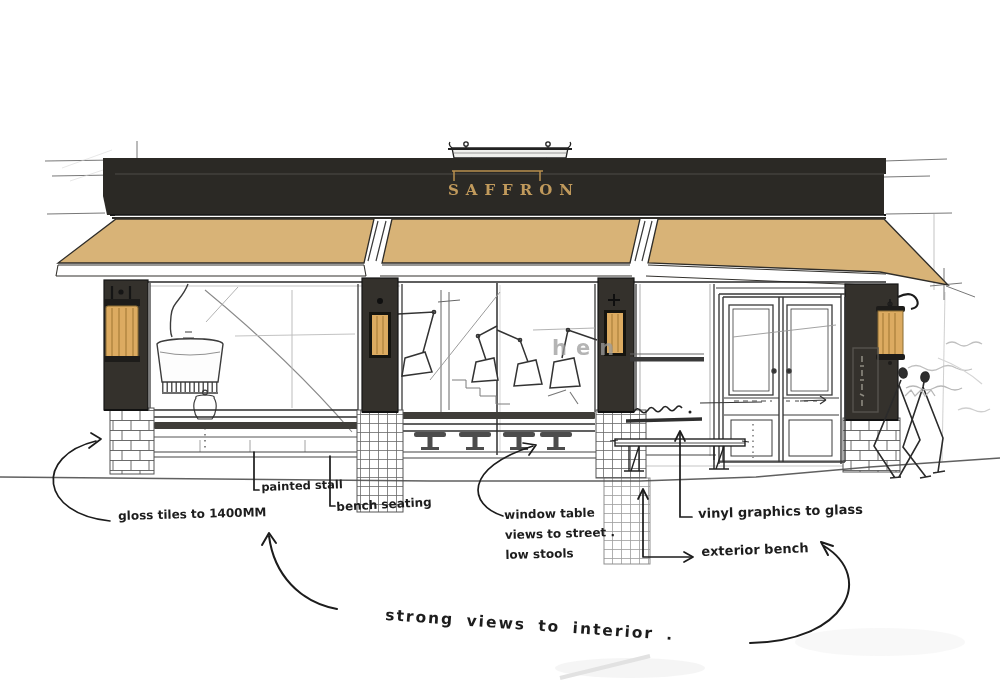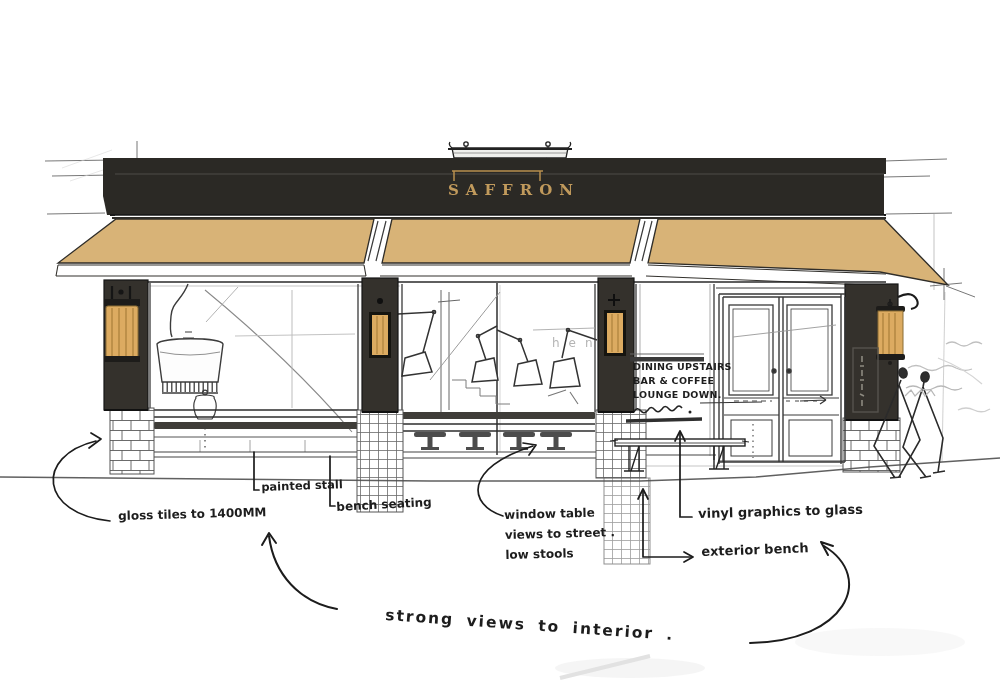--- a/index.html
+++ b/index.html
@@ -10,21 +10,21 @@
   .dark{fill:var(--fascia,#2b2925);}
   .pillar{fill:var(--pillar,#34312c);}
   .gold{fill:var(--lamp,#dcab61);}
   .txt{position:absolute;color:var(--ink,#222);}
   .sign{font-family:"DejaVu Serif","Liberation Serif",serif;font-size:15px;letter-spacing:7px;
         color:var(--gold,#c19a5c);font-weight:700;}
   .hand{font-family:"DejaVu Sans","Liberation Sans",sans-serif;font-weight:600;font-size:12px;
         color:#1d1d1d;white-space:nowrap;}
   .hand-sm{font-size:9.5px;font-weight:700;line-height:14px;letter-spacing:.3px;}
   .hand-lg{font-size:15.5px;letter-spacing:2px;word-spacing:5px;}
-  .ghost{font-size:12px;letter-spacing:9px;color:#9b9b9b;opacity:.75;font-weight:400;}
+  .ghost{font-size:21px;letter-spacing:9px;color:#9b9b9b;opacity:.75;font-weight:700;}
   .r-1{transform:rotate(-1.5deg);transform-origin:left top;}
   .r-2{transform:rotate(-2deg);transform-origin:left top;}
   .r-3{transform:rotate(-3deg);transform-origin:left top;}
   .r4{transform:rotate(4deg);transform-origin:left top;}
 </style>
 </head>
 <body>
 
 <div id="canvas">
 
@@ -333,25 +333,20 @@
     <path d="M262,545 L269,533 M276,543 L269,533" stroke-width="2"></path>
     <path d="M750,643 C845,642 876,578 824,546" stroke-width="2"></path>
     <path d="M833,546 L821,542 M828,555 L821,542" stroke-width="2"></path>
   </g>
 </svg>
 
 <div class="txt ghost" style="left:552px;top:336px;">hen</div>
 
 <div class="txt sign" style="left:448px;top:181px;">SAFFRON</div>
 
-<div class="txt hand hand-sm" style="left:633px;top:360px;">
-  <div>DINING UPSTAIRS</div>
-  <div>BAR &amp; COFFEE</div>
-  <div>LOUNGE DOWN.</div>
-</div>
 
 <div class="txt hand r-1" style="left:118px;top:509px;">gloss tiles to 1400MM</div>
 <div class="txt hand r-2" style="left:261px;top:480px;font-size:11.5px;">painted stall</div>
 <div class="txt hand r-3" style="left:336px;top:500px;">bench seating</div>
 <div class="txt hand r-1" style="left:504px;top:505px;line-height:20px;">
   <div>window table</div>
   <div>views to street .</div>
   <div>low stools</div>
 </div>
 <div class="txt hand r-1" style="left:698px;top:506px;font-size:13px;">vinyl graphics to glass</div>

